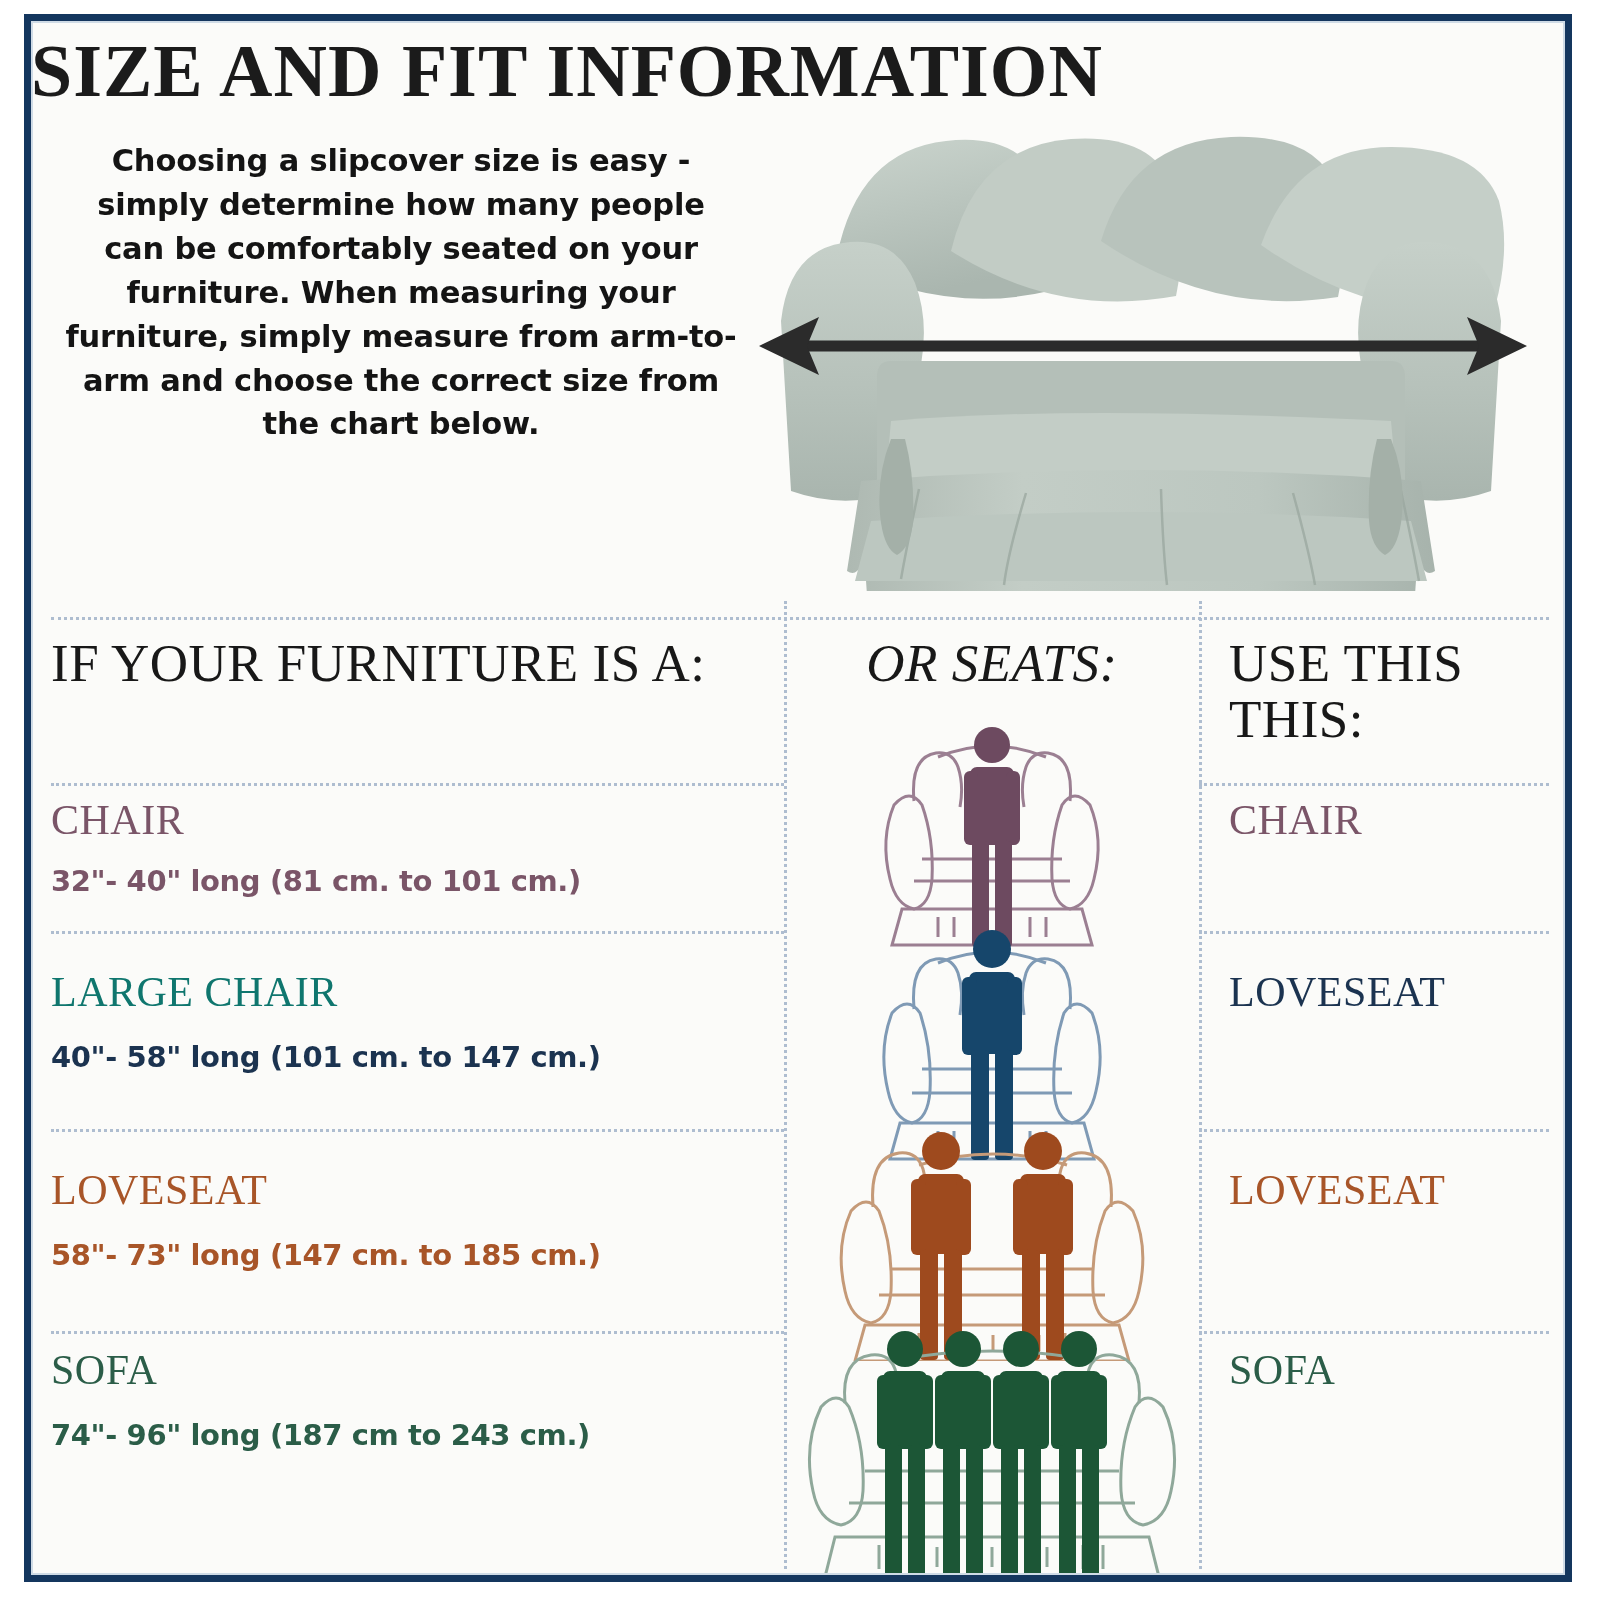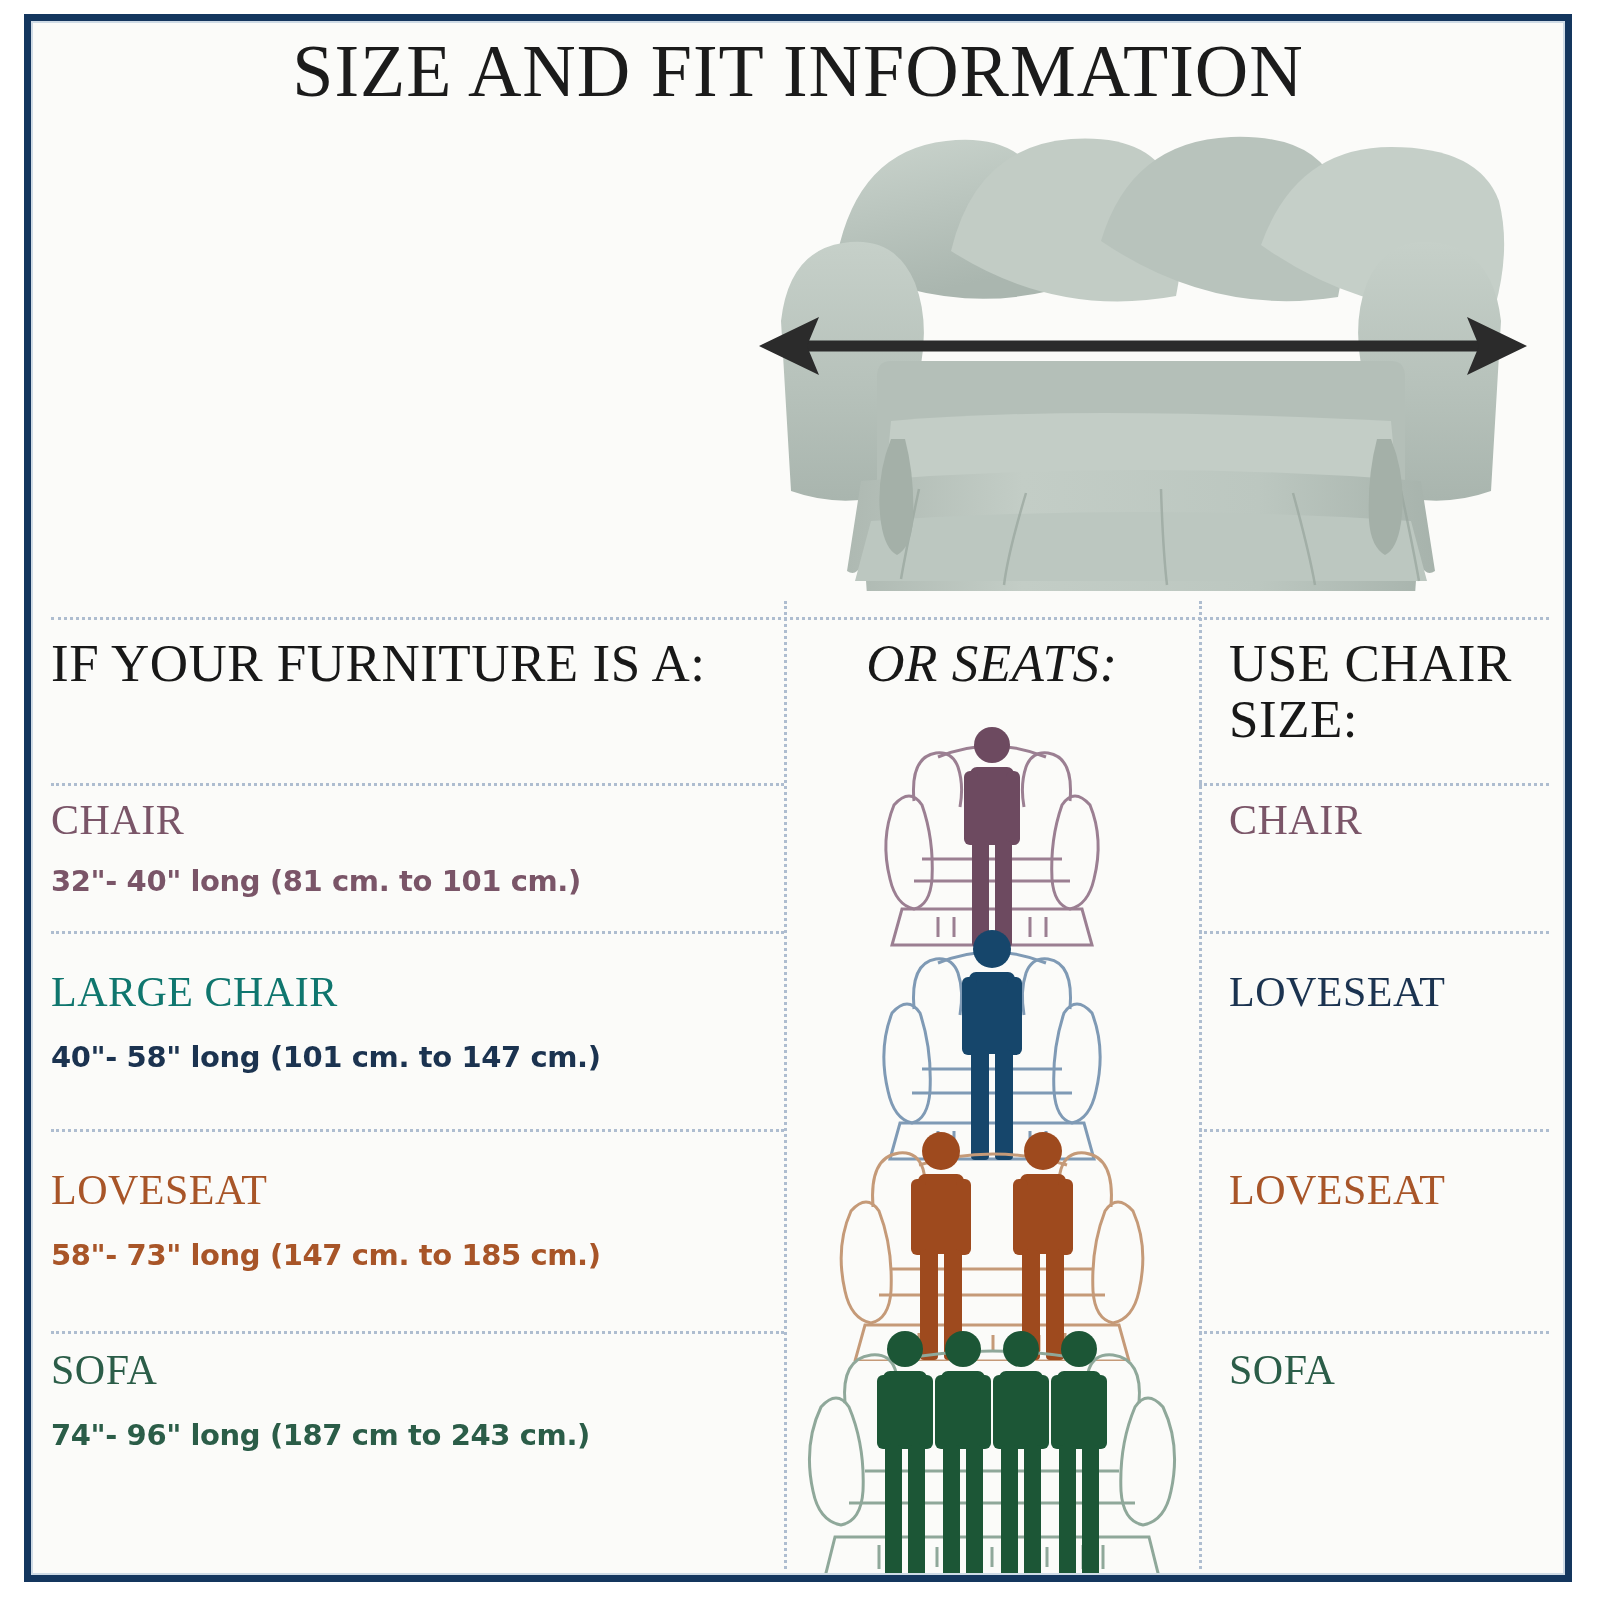--- a/index.html
+++ b/index.html
@@ -13,24 +13,23 @@
     overflow:hidden;
   }
   #card::after{
     content:""; position:absolute; inset:0; pointer-events:none;
     box-shadow:inset 0 0 0 2px #cfdbe6;
   }
 
   
   .title{
     position:absolute; left:0; right:0; top:8px;
-    text-align:center;
     font-family:"Liberation Serif",serif;
     font-size:74px; letter-spacing:1px;
-    color:#1b1b1b; font-weight:400;
+    color:#1b1b1b; font-weight:700;
     white-space:nowrap;
   }
 
   
   .intro{
     position:absolute; left:34px; top:118px; width:672px;
     text-align:center;
     font-family:"DejaVu Sans",sans-serif;
     font-weight:bold;
     font-size:30.5px; line-height:1.44;
@@ -75,20 +74,21 @@
   .fig{width:100%;height:100%;}
   .fig svg{display:block;margin:0 auto;}
 </style>
 </head>
 <body>
 
 <div id="card">
 
   <div class="title">SIZE AND FIT INFORMATION</div>
 
+  <div class="intro">Choosing a slipcover size is easy - simply determine how many people can be comfortably seated on your furniture. When measuring your furniture, simply measure from arm-to-arm and choose the correct size from the chart below.</div>
 
   <div class="sofa-wrap">
     <svg viewBox="0 0 800 470" preserveAspectRatio="xMidYMid meet">
       <defs>
         <linearGradient id="fab" x1="0" y1="0" x2="0" y2="1">
           <stop offset="0%" stop-color="#c6d0c9"></stop>
           <stop offset="55%" stop-color="#b7c2bb"></stop>
           <stop offset="100%" stop-color="#a9b5ae"></stop>
         </linearGradient>
         <linearGradient id="fab2" x1="0" y1="0" x2="1" y2="0">
@@ -147,21 +147,21 @@
     <div class="hline seg-left" style="top:528px;"></div>
     <div class="hline seg-right" style="top:528px;"></div>
     <div class="hline seg-left" style="top:730px;"></div>
     <div class="hline seg-right" style="top:730px;"></div>
 
     <div class="vline" style="left:733px;"></div>
     <div class="vline" style="left:1148px;"></div>
 
     <div class="cell col-a hdr" style="top:34px;">IF YOUR FURNITURE IS A:</div>
     <div class="cell col-b hdr" style="top:34px;">OR SEATS:</div>
-    <div class="cell col-c hdr" style="top:34px;">USE CHAIR SIZE:</div>
+    <div class="cell col-c hdr" style="top:34px;">USE THIS THIS:</div>
 
     <div class="cell col-a big" style="top:198px; color:#7a5568;">CHAIR</div>
     <div class="cell col-a sub" style="top:266px; color:#7a5568;">32"- 40" long  (81 cm. to 101 cm.)</div>
     <div class="cell col-b" style="top:108px; height:240px;">
       <div class="fig">
         <svg width="300" height="240" viewBox="0 0 300 240">
           <g stroke="#9b7f92" stroke-width="3" fill="none">
             <path d="M72 92 q-4-44 22-48 q16-2 22 14 q6 18 2 40"></path>
             <path d="M228 92 q4-44 -22-48 q-16-2 -22 14 q-6 18 -2 40"></path>
             <path d="M96 48 q54-22 108 0"></path>

